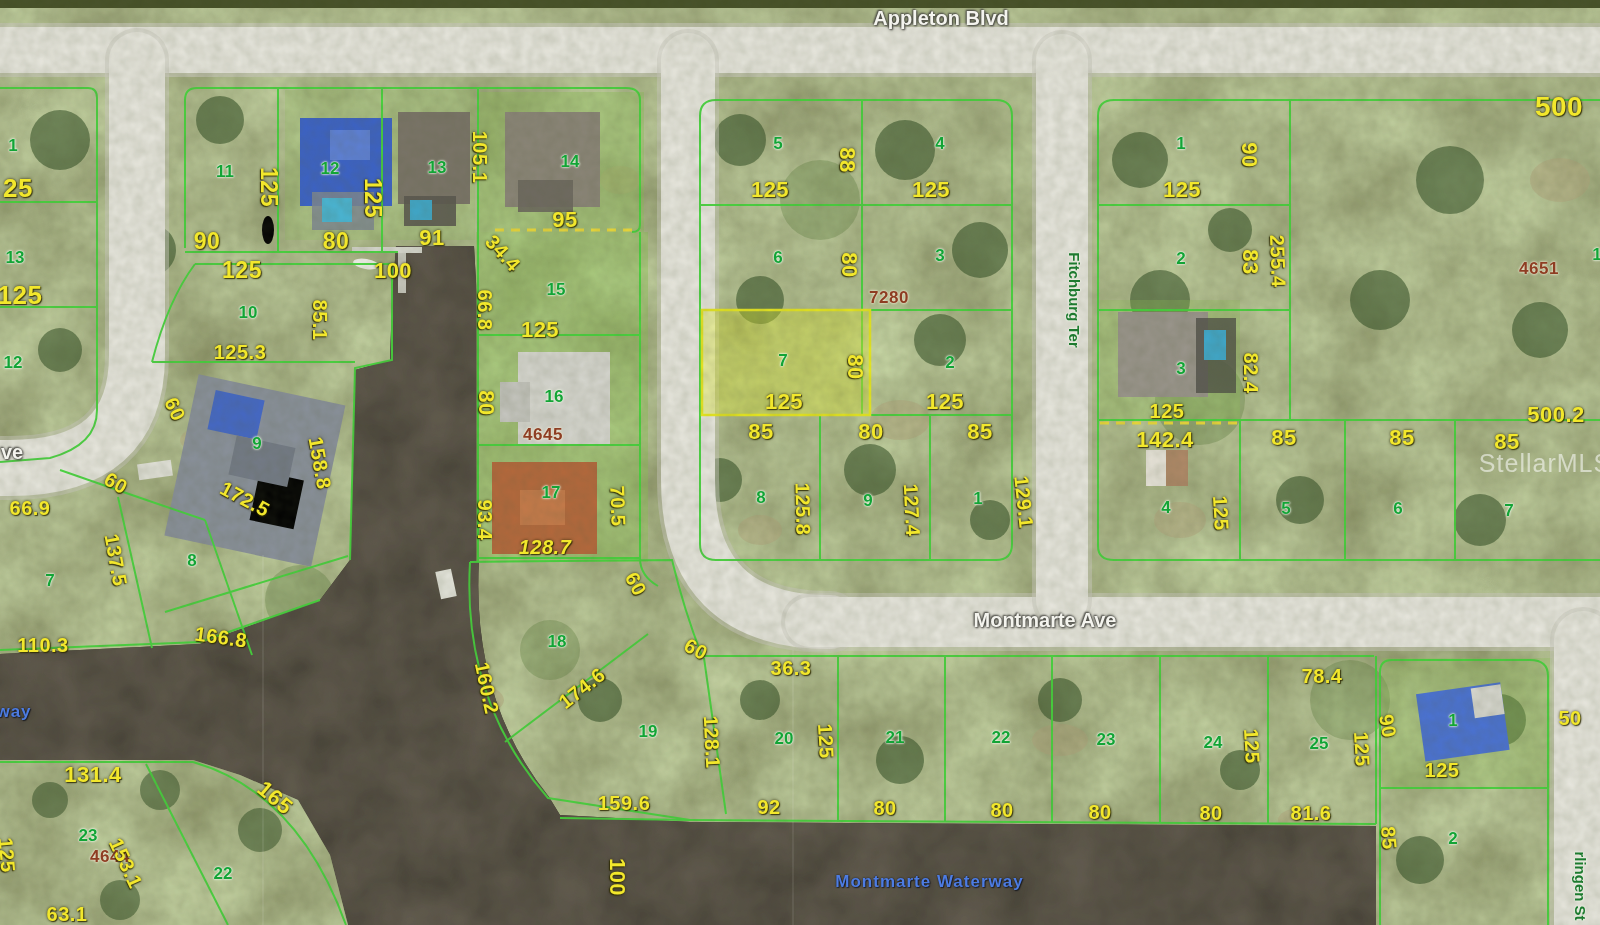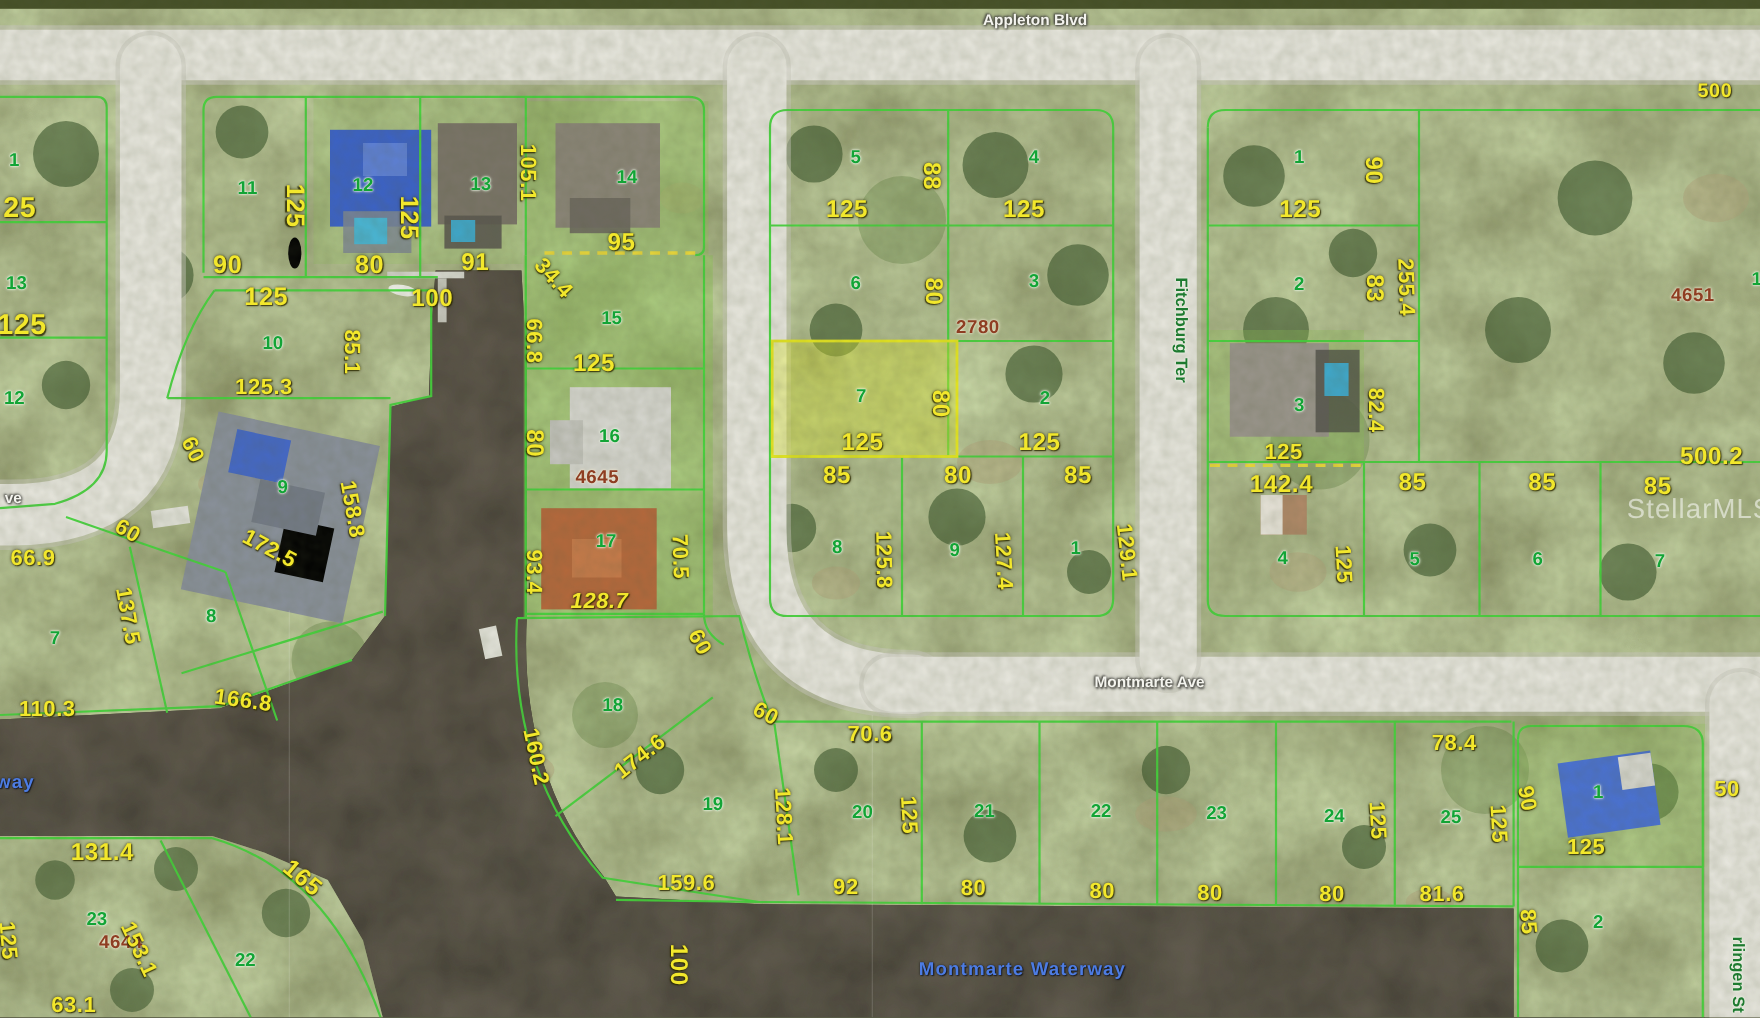--- a/index.html
+++ b/index.html
@@ -7,21 +7,21 @@
        font-family:"Liberation Sans",sans-serif;background:#87936a;}
   #map svg{position:absolute;left:0;top:0;}
   #labels{position:absolute;left:0;top:0;width:1600px;height:925px;}
   .lbl{position:absolute;white-space:nowrap;font-weight:bold;line-height:1;transform-origin:center;}
   .dim{color:#f2e72c;font-size:20px;letter-spacing:.5px;
        text-shadow:0 0 3px rgba(45,42,0,.95),1px 1px 1px rgba(45,42,0,.8);}
   .lot{color:#13a436;font-size:17px;
        text-shadow:0 0 3px #eaf5e2,0 0 2px #eaf5e2,0 0 1px #ffffff;}
   .blk{color:#8e3d22;font-size:17px;letter-spacing:.5px;
        text-shadow:0 0 3px #efe8d2,0 0 2px #efe8d2;}
-  .street{color:#f4f4ee;font-size:14px;
+  .street{color:#f4f4ee;font-size:20px;
        text-shadow:0 0 3px #4a4a44,1px 1px 2px #4a4a44,-1px -1px 2px #4a4a44;}
   .streetg{color:#1d7a2f;font-size:15px;
        text-shadow:0 0 3px #f0f7ea,0 0 2px #f0f7ea;}
   .water{color:#4d7ce2;font-size:17px;letter-spacing:1px;
        text-shadow:0 0 2px rgba(6,10,24,.85),1px 1px 1px rgba(6,10,24,.6);}
   .wm{color:rgba(255,255,255,.55);font-size:25px;letter-spacing:1px;font-weight:normal;}
 </style>
 </head>
 <body>
 
@@ -228,21 +228,21 @@
 
 <div id="labels">
       <div class="lbl street" style="left: 941px; top: 18px; transform: translate(-50%, -50%);">Appleton Blvd</div>
       <div class="lbl street" style="left: 1045px; top: 620px; transform: translate(-50%, -50%);">Montmarte Ave</div>
       <div class="lbl street" style="left: 12px; top: 452px; transform: translate(-50%, -50%);">ve</div>
       <div class="lbl streetg" style="left: 1074px; top: 300px; transform: translate(-50%, -50%) rotate(90deg);">Fitchburg Ter</div>
       <div class="lbl streetg" style="left: 1580px; top: 886px; transform: translate(-50%, -50%) rotate(90deg);">rlingen St</div>
       <div class="lbl water" style="left: 915px; top: 881px; transform: translate(-50%, -50%); padding-left: 29px;">Montmarte Waterway</div>
       <div class="lbl water" style="left: 14px; top: 711px; transform: translate(-50%, -50%);">way</div>
       <div class="lbl wm" style="left: 1545px; top: 463px; transform: translate(-50%, -50%);">StellarMLS</div>
-      <div class="lbl blk" style="left: 889px; top: 297px; transform: translate(-50%, -50%);">2780</div>
+      <div class="lbl blk" style="left: 889px; top: 297px; transform: translate(-50%, -50%);">7280</div>
       <div class="lbl blk" style="left: 1539px; top: 268px; transform: translate(-50%, -50%);">4651</div>
       <div class="lbl blk" style="left: 543px; top: 434px; transform: translate(-50%, -50%);">4645</div>
       <div class="lbl blk" style="left: 110px; top: 856px; transform: translate(-50%, -50%);">4644</div>
       <div class="lbl lot" style="left: 13px; top: 145px; transform: translate(-50%, -50%);">1</div>
       <div class="lbl lot" style="left: 15px; top: 257px; transform: translate(-50%, -50%);">13</div>
       <div class="lbl lot" style="left: 13px; top: 362px; transform: translate(-50%, -50%);">12</div>
       <div class="lbl lot" style="left: 225px; top: 171px; transform: translate(-50%, -50%);">11</div>
       <div class="lbl lot" style="left: 330px; top: 168px; transform: translate(-50%, -50%);">12</div>
       <div class="lbl lot" style="left: 437px; top: 167px; transform: translate(-50%, -50%);">13</div>
       <div class="lbl lot" style="left: 570px; top: 161px; transform: translate(-50%, -50%);">14</div>
@@ -318,37 +318,37 @@
       <div class="lbl dim" style="left: 784px; top: 402px; font-size: 22px; transform: translate(-50%, -50%);">125</div>
       <div class="lbl dim" style="left: 945px; top: 402px; font-size: 22px; transform: translate(-50%, -50%);">125</div>
       <div class="lbl dim" style="left: 761px; top: 432px; font-size: 22px; transform: translate(-50%, -50%);">85</div>
       <div class="lbl dim" style="left: 871px; top: 432px; font-size: 22px; transform: translate(-50%, -50%);">80</div>
       <div class="lbl dim" style="left: 980px; top: 432px; font-size: 22px; transform: translate(-50%, -50%);">85</div>
       <div class="lbl dim" style="left: 803px; top: 509px; transform: translate(-50%, -50%) rotate(89deg);">125.8</div>
       <div class="lbl dim" style="left: 912px; top: 510px; transform: translate(-50%, -50%) rotate(87deg);">127.4</div>
       <div class="lbl dim" style="left: 1024px; top: 502px; transform: translate(-50%, -50%) rotate(84deg);">129.1</div>
       <div class="lbl dim" style="left: 1249px; top: 155px; font-size: 22px; transform: translate(-50%, -50%) rotate(90deg);">90</div>
       <div class="lbl dim" style="left: 1182px; top: 190px; font-size: 22px; transform: translate(-50%, -50%);">125</div>
-      <div class="lbl dim" style="left: 1559px; top: 82px; font-size: 18px; transform: translate(-50%, -50%);">500</div>
+      <div class="lbl dim" style="left: 1559px; top: 107px; font-size: 28px; transform: translate(-50%, -50%);">500</div>
       <div class="lbl dim" style="left: 1250px; top: 262px; font-size: 22px; transform: translate(-50%, -50%) rotate(90deg);">83</div>
       <div class="lbl dim" style="left: 1278px; top: 261px; transform: translate(-50%, -50%) rotate(88deg);">255.4</div>
       <div class="lbl dim" style="left: 1251px; top: 373px; transform: translate(-50%, -50%) rotate(90deg);">82.4</div>
       <div class="lbl dim" style="left: 1167px; top: 411px; transform: translate(-50%, -50%);">125</div>
       <div class="lbl dim" style="left: 1556px; top: 415px; font-size: 22px; transform: translate(-50%, -50%);">500.2</div>
       <div class="lbl dim" style="left: 1165px; top: 440px; font-size: 22px; transform: translate(-50%, -50%);">142.4</div>
       <div class="lbl dim" style="left: 1284px; top: 438px; font-size: 22px; transform: translate(-50%, -50%);">85</div>
       <div class="lbl dim" style="left: 1402px; top: 438px; font-size: 22px; transform: translate(-50%, -50%);">85</div>
       <div class="lbl dim" style="left: 1507px; top: 442px; font-size: 22px; transform: translate(-50%, -50%);">85</div>
       <div class="lbl dim" style="left: 1221px; top: 513px; transform: translate(-50%, -50%) rotate(87deg);">125</div>
       <div class="lbl dim" style="left: 636px; top: 584px; transform: translate(-50%, -50%) rotate(62deg);">60</div>
       <div class="lbl dim" style="left: 696px; top: 649px; transform: translate(-50%, -50%) rotate(28deg);">60</div>
       <div class="lbl dim" style="left: 487px; top: 688px; transform: translate(-50%, -50%) rotate(78deg);">160.2</div>
       <div class="lbl dim" style="left: 582px; top: 688px; transform: translate(-50%, -50%) rotate(-38deg);">174.6</div>
       <div class="lbl dim" style="left: 712px; top: 742px; transform: translate(-50%, -50%) rotate(87deg);">128.1</div>
-      <div class="lbl dim" style="left: 791px; top: 668px; transform: translate(-50%, -50%);">70.6</div>
+      <div class="lbl dim" style="left: 791px; top: 668px; transform: translate(-50%, -50%);">36.3</div>
       <div class="lbl dim" style="left: 826px; top: 741px; transform: translate(-50%, -50%) rotate(87deg);">125</div>
       <div class="lbl dim" style="left: 624px; top: 803px; transform: translate(-50%, -50%);">159.6</div>
       <div class="lbl dim" style="left: 769px; top: 807px; transform: translate(-50%, -50%);">92</div>
       <div class="lbl dim" style="left: 885px; top: 808px; transform: translate(-50%, -50%);">80</div>
       <div class="lbl dim" style="left: 1002px; top: 810px; transform: translate(-50%, -50%);">80</div>
       <div class="lbl dim" style="left: 1100px; top: 812px; transform: translate(-50%, -50%);">80</div>
       <div class="lbl dim" style="left: 1211px; top: 813px; transform: translate(-50%, -50%);">80</div>
       <div class="lbl dim" style="left: 1311px; top: 813px; transform: translate(-50%, -50%);">81.6</div>
       <div class="lbl dim" style="left: 1322px; top: 676px; transform: translate(-50%, -50%);">78.4</div>
       <div class="lbl dim" style="left: 1252px; top: 746px; transform: translate(-50%, -50%) rotate(87deg);">125</div>

